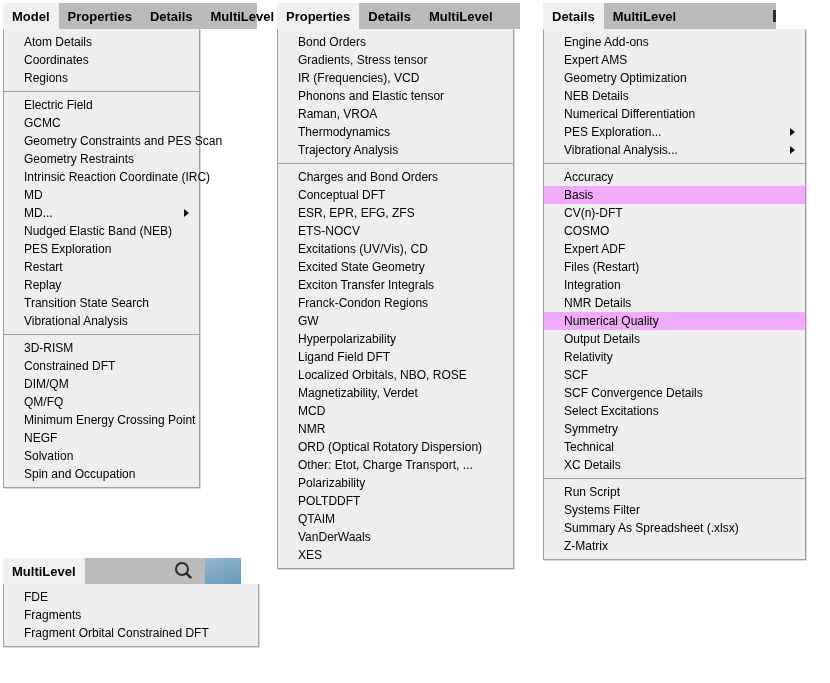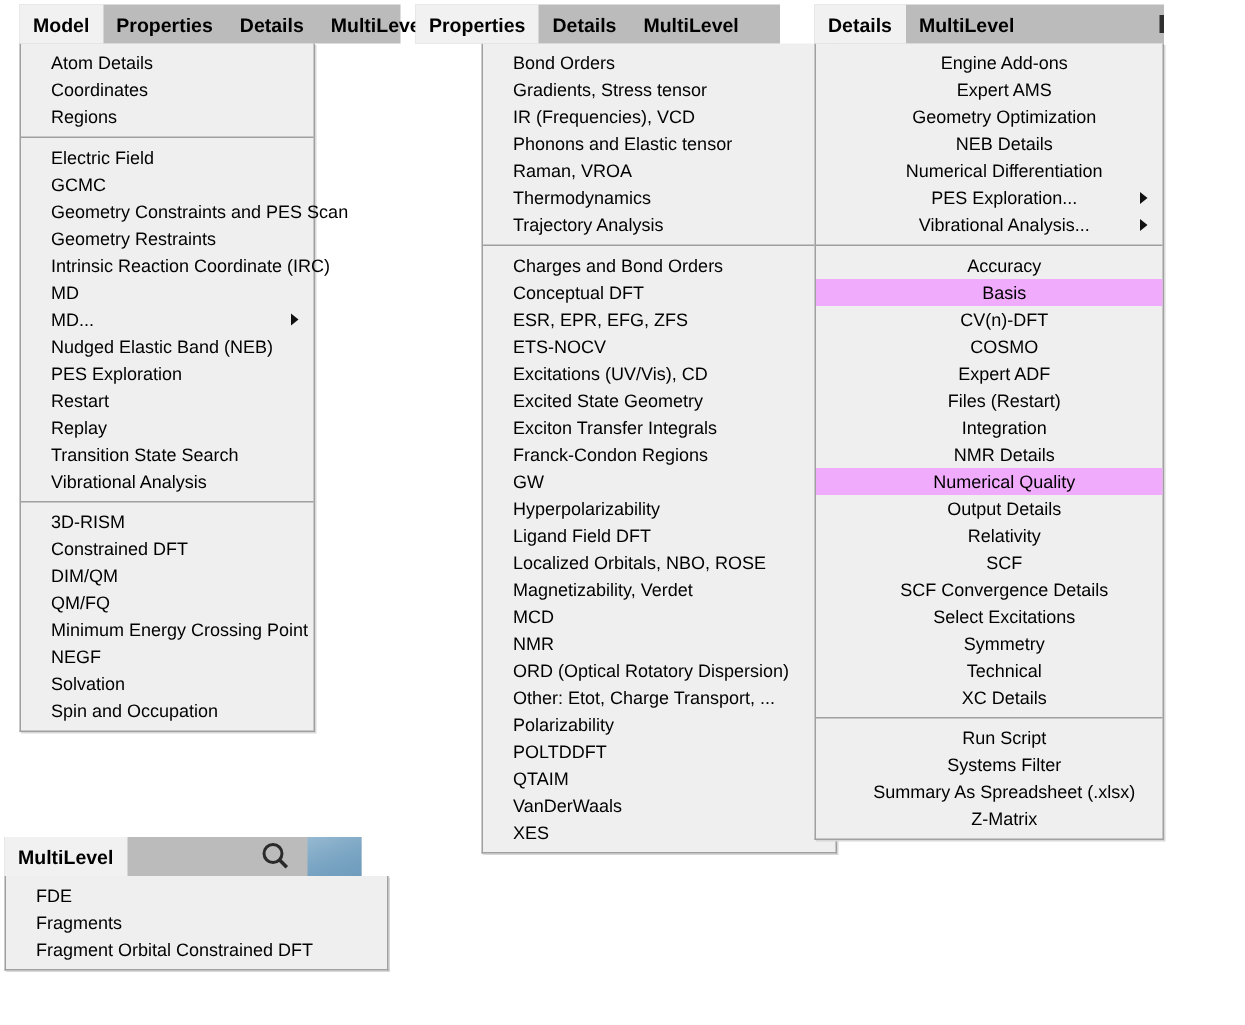--- a/index.html
+++ b/index.html
@@ -29,23 +29,23 @@
   }
   .item.hl{background:#f0abfc;}
   .lbl{display:inline-block;}
   .sep{border-top:1px solid #9f9f9f;margin:4px 0;height:0;}
   .arrow{
     position:absolute;right:10px;top:50%;transform:translateY(-50%);
     width:0;height:0;border-left:5px solid #111;
     border-top:4px solid transparent;border-bottom:4px solid transparent;
   }
   
-  #panel-0{left:13px;top:3px;}   #panel-0 .tabbar{width:254px;} #panel-0 .menu{width:197px;}
-  #panel-1{left:277px;top:3px;} #panel-1 .tabbar{width:243px;} #panel-1 .menu{width:237px;margin-left:44px;}
-  #panel-2{left:543px;top:3px;} #panel-2 .tabbar{width:233px;} #panel-2 .menu{width:233px;text-align:center;}
+  #panel-0{left:3px;top:3px;}   #panel-0 .tabbar{width:254px;} #panel-0 .menu{width:197px;}
+  #panel-1{left:277px;top:3px;} #panel-1 .tabbar{width:243px;} #panel-1 .menu{width:237px;}
+  #panel-2{left:543px;top:3px;} #panel-2 .tabbar{width:233px;} #panel-2 .menu{width:263px;}
   #panel-3{left:3px;top:558px;} #panel-3 .tabbar{width:238px;} #panel-3 .menu{width:256px;}
   
   .search-ic{position:absolute;right:46px;top:2px;width:22px;height:22px;}
   .blue-block{
     position:absolute;right:0;top:0;width:36px;height:26px;
     background:linear-gradient(160deg,#96b9d1 0%,#7aa5c3 55%,#6e9bbd 100%);
   }
   .clipped-ic{position:absolute;right:0;top:7px;width:3px;height:12px;background:#2f2f2f;}
 </style>
 </head>

